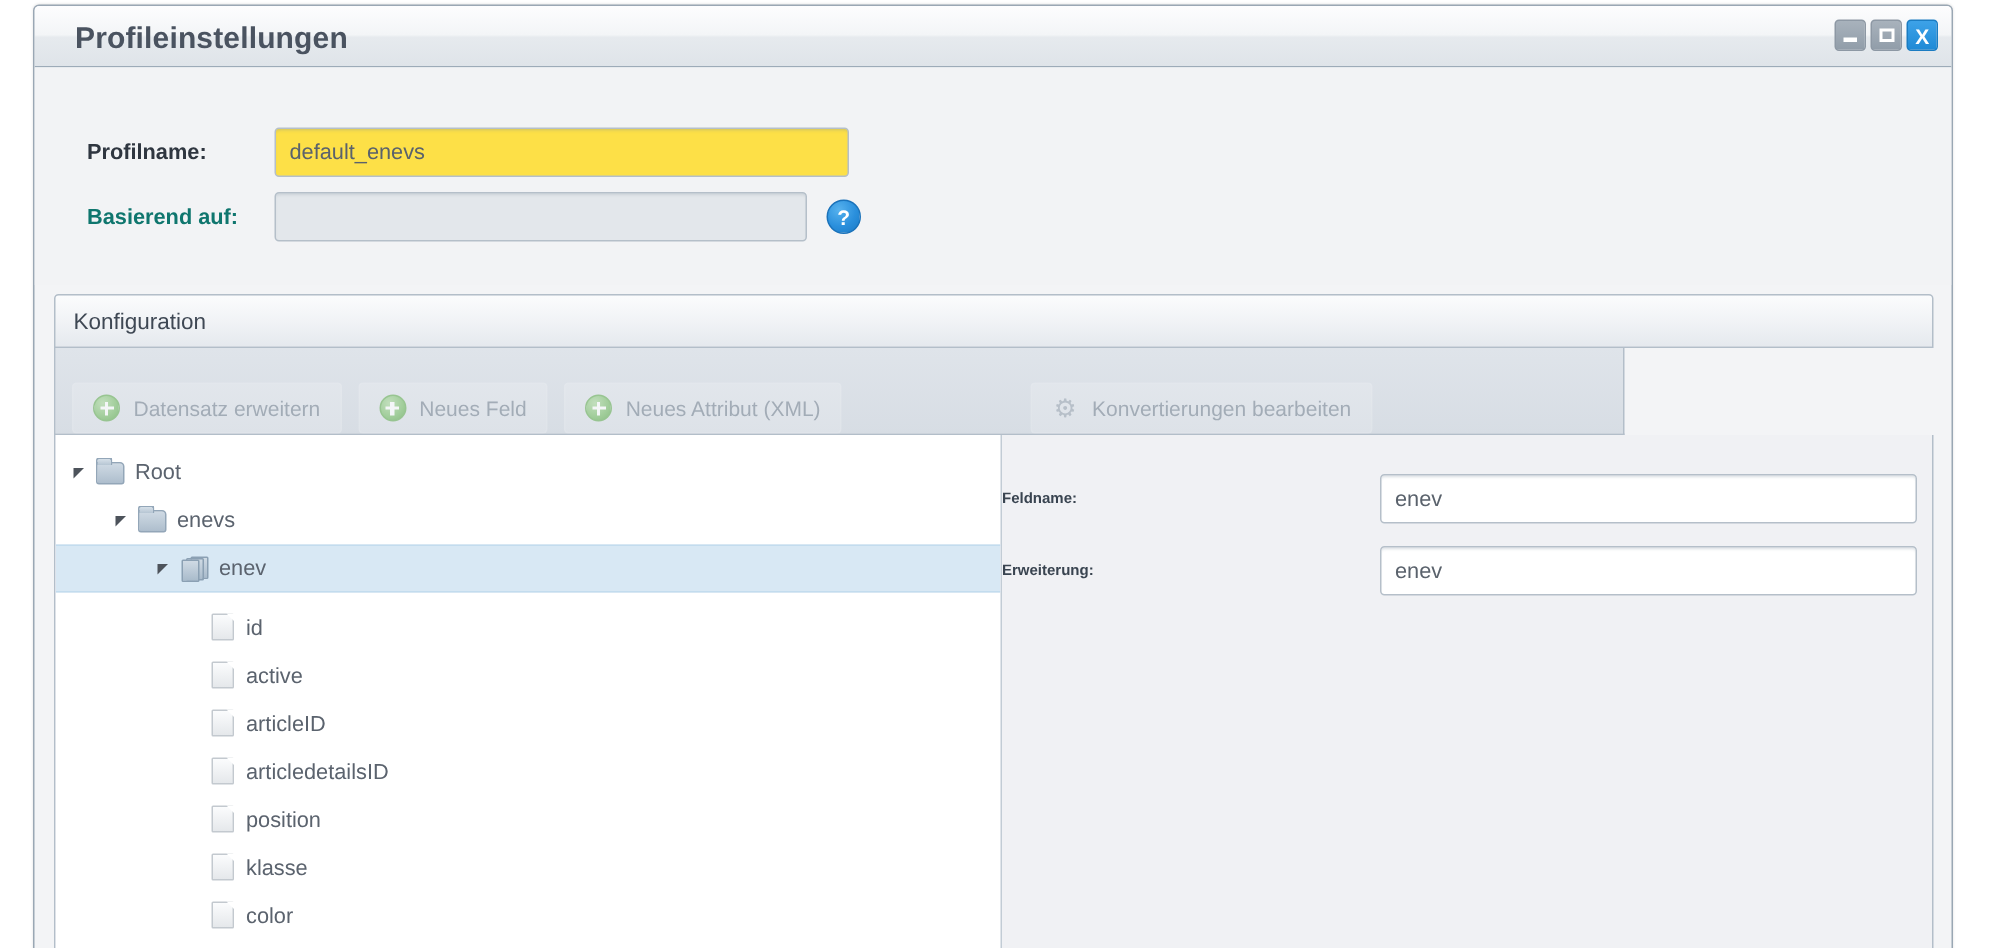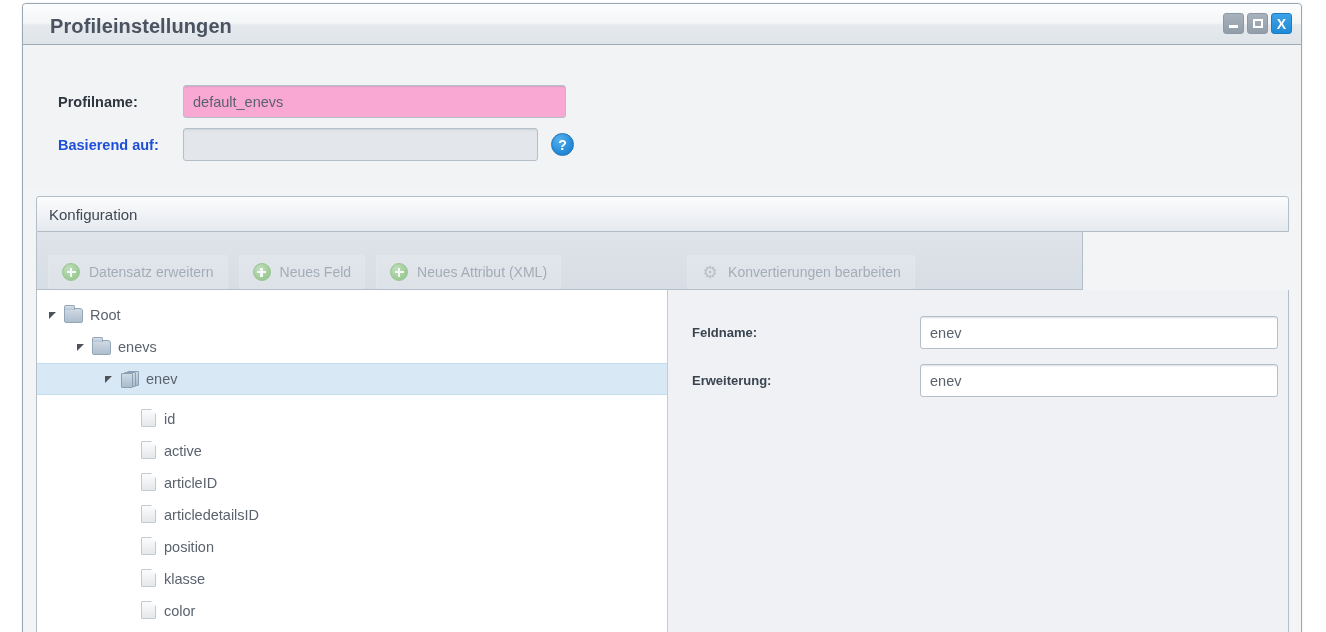--- a/index.html
+++ b/index.html
@@ -70,27 +70,27 @@
     background: #f2f3f5;
   }
   .frow { position: absolute; display: flex; align-items: center; }
   .flabel {
     width: 160px;
     font-size: 14.5px;
     text-align: left;
     padding-left: 35px;
   }
   .flabel.on { color: #2f3640; font-weight: bold; }
-  .flabel.off { color: #1d4ed8; font-weight: bold; }
+  .flabel.off { color: #0f766e; font-weight: bold; }
 
   .tinput {
     height: 33px;
     border: 1px solid #b5bfc9;
     border-radius: 3px;
-    background: #f9a8d4;
+    background: #fde047;
     box-shadow: inset 0 2px 2px -1px rgba(120,135,150,.28);
     font-size: 14.5px;
     color: #5a626c;
     padding: 0 9px;
     outline: none;
     font-family: "Liberation Sans", sans-serif;
   }
   .tinput.disabled {
     background: #e3e7eb;
     color: #b3bbc3;
@@ -276,22 +276,21 @@
     flex: 1;
     background: #f0f1f4;
     padding-top: 26px;
   }
   .drow {
     display: flex; align-items: center;
     margin-bottom: 15px;
   }
   .dlabel {
     width: 252px;
-    padding-left: 24px;
-    font-size: 13px;
+    font-size: 10px;
     font-weight: bold;
     color: #394450;
   }
   .dinput {
     width: 358px; height: 33px;
     border: 1px solid #b5bfc9;
     border-radius: 3px;
     background: #ffffff;
     box-shadow: inset 0 2px 2px -1px rgba(120,135,150,.28);
     font-size: 14.5px;

